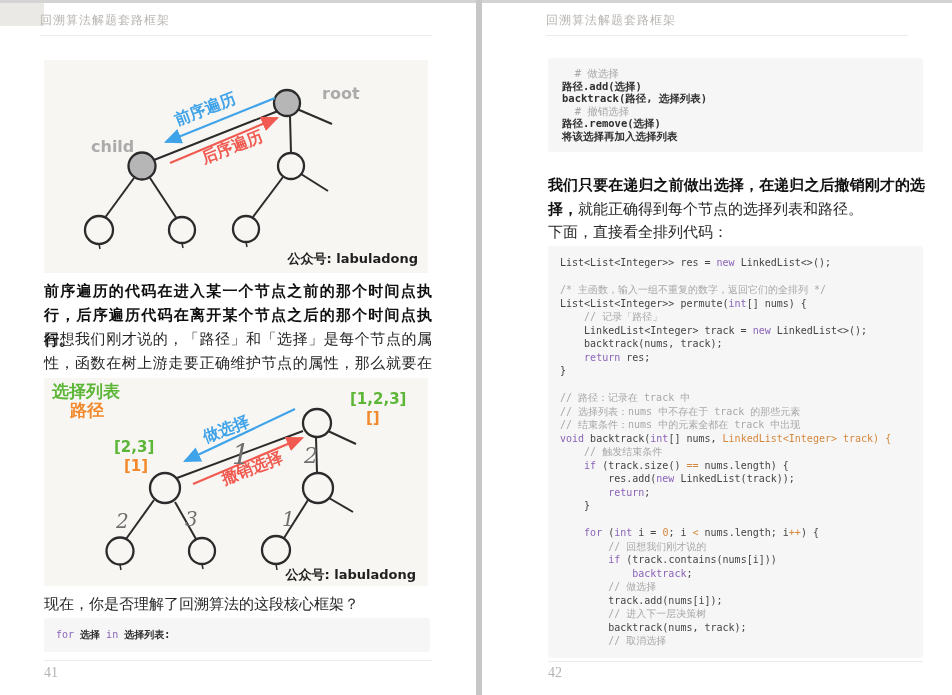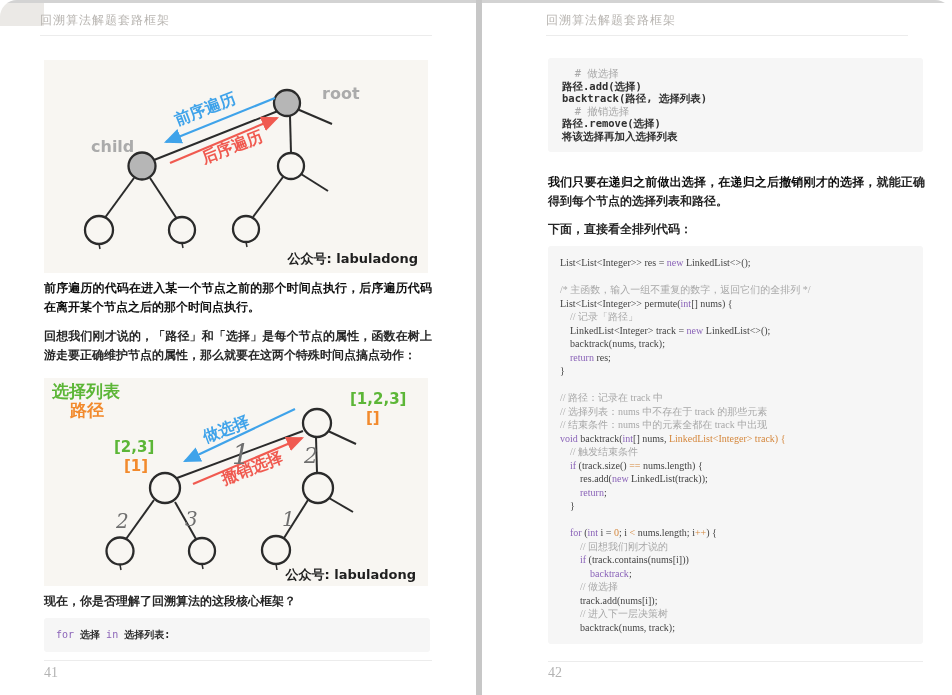--- a/index.html
+++ b/index.html
@@ -1,25 +1,25 @@
 <!DOCTYPE html>
 <html><head>
 <meta charset="utf-8">
 <style>
   html,body{margin:0;padding:0;background:#ffffff;}
   #stage{position:relative;width:952px;height:695px;overflow:hidden;background:#ffffff;
-         font-family:"Liberation Serif","DejaVu Serif",serif;border-radius:17px;}
+         font-family:"Liberation Serif","DejaVu Serif",serif;}
   .abs{position:absolute;}
   #top-strip{left:0;top:0;width:952px;height:3px;background:#d3d3d3;}
   #corner-box{left:0;top:3px;width:44px;height:23px;background:#ebe9e6;}
   #page-divider{left:476px;top:0;width:6px;height:695px;background:#c7c7c7;}
   .page-header{font-family:"Liberation Sans","DejaVu Sans",sans-serif;
                font-size:12px;color:#b8b5b1;letter-spacing:1px;}
   .rule{height:1px;background:#ececec;}
-  .para{font-size:12px;line-height:1.62;color:#262626;text-align:justify;font-weight:bold;}
+  .para{font-size:15px;line-height:1.62;color:#262626;text-align:justify;}
   .para b{color:#101010;}
   .codeblock{background:#f6f6f6;border-radius:3px;
              font-family:"DejaVu Sans Mono","Liberation Mono",monospace;}
   .cl{white-space:pre;}
   #fw-block{left:44px;top:618px;width:362px;padding:10px 12px;font-size:10px;line-height:14px;}
   #pseudo-block{left:548px;top:58px;width:347px;padding:9px 14px;font-size:10.5px;line-height:12.6px;}
   #java-block{left:548px;top:246px;width:351px;padding:10px 12px;font-size:10px;line-height:13.5px;}
   .tk-t{color:#444444;}
   .tk-k{color:#8a63b8;}
   .tk-o{color:#d5873c;}
@@ -156,21 +156,21 @@
         <div class="cl"><span class="tk-b">路径.add(选择)</span></div>
         <div class="cl"><span class="tk-b">backtrack(路径, 选择列表)</span></div>
         <div class="cl"><span class="tk-c">  # 撤销选择</span></div>
         <div class="cl"><span class="tk-b">路径.remove(选择)</span></div>
         <div class="cl"><span class="tk-b">将该选择再加入选择列表</span></div>
       </div>
 
     <div class="abs para" style="left:66px;top:173px;width:377px;"><b>我们只要在递归之前做出选择，在递归之后撤销刚才的选择，</b><span>就能正确得到每个节点的选择列表和路径。</span></div>
     <div class="abs para" style="left:66px;top:220px;width:377px;">下面，直接看全排列代码：</div>
 
-    <div class="abs codeblock" id="java-block" style="left:66px;font-family:Liberation Serif, serif;">
+    <div class="abs codeblock" id="java-block" style="left:66px;">
         <div class="cl"><span class="tk-t">List&lt;List&lt;Integer&gt;&gt; res = </span><span class="tk-k">new</span><span class="tk-t"> LinkedList&lt;&gt;();</span></div>
         <div class="cl">&nbsp;</div>
         <div class="cl"><span class="tk-c">/* 主函数，输入一组不重复的数字，返回它们的全排列 */</span></div>
         <div class="cl"><span class="tk-t">List&lt;List&lt;Integer&gt;&gt; permute(</span><span class="tk-k">int</span><span class="tk-t">[] nums) {</span></div>
         <div class="cl"><span class="tk-t">    </span><span class="tk-c">// 记录「路径」</span></div>
         <div class="cl"><span class="tk-t">    LinkedList&lt;Integer&gt; track = </span><span class="tk-k">new</span><span class="tk-t"> LinkedList&lt;&gt;();</span></div>
         <div class="cl"><span class="tk-t">    backtrack(nums, track);</span></div>
         <div class="cl"><span class="tk-t">    </span><span class="tk-k">return</span><span class="tk-t"> res;</span></div>
         <div class="cl"><span class="tk-t">}</span></div>
         <div class="cl">&nbsp;</div>
@@ -185,19 +185,20 @@
         <div class="cl"><span class="tk-t">    }</span></div>
         <div class="cl">&nbsp;</div>
         <div class="cl"><span class="tk-t">    </span><span class="tk-k">for</span><span class="tk-t"> (</span><span class="tk-k">int</span><span class="tk-t"> i = </span><span class="tk-o">0</span><span class="tk-t">; i </span><span class="tk-o">&lt;</span><span class="tk-t"> nums.length; i</span><span class="tk-o">++</span><span class="tk-t">) {</span></div>
         <div class="cl"><span class="tk-t">        </span><span class="tk-c">// 回想我们刚才说的</span></div>
         <div class="cl"><span class="tk-t">        </span><span class="tk-k">if</span><span class="tk-t"> (track.contains(nums[i]))</span></div>
         <div class="cl"><span class="tk-t">            </span><span class="tk-k">backtrack</span><span class="tk-t">;</span></div>
         <div class="cl"><span class="tk-t">        </span><span class="tk-c">// 做选择</span></div>
         <div class="cl"><span class="tk-t">        track.add(nums[i]);</span></div>
         <div class="cl"><span class="tk-t">        </span><span class="tk-c">// 进入下一层决策树</span></div>
         <div class="cl"><span class="tk-t">        backtrack(nums, track);</span></div>
+        <div class="cl"><span class="tk-t">        </span><span class="tk-c">// 取消选择</span></div>
       </div>
 
     <div class="abs rule" style="left:66px;top:661px;width:375px;"></div>
     <div class="abs pagenum" style="left:66px;top:665px;width:371px;">42</div>
   </div>
 
 </div>
 
 </body></html>

